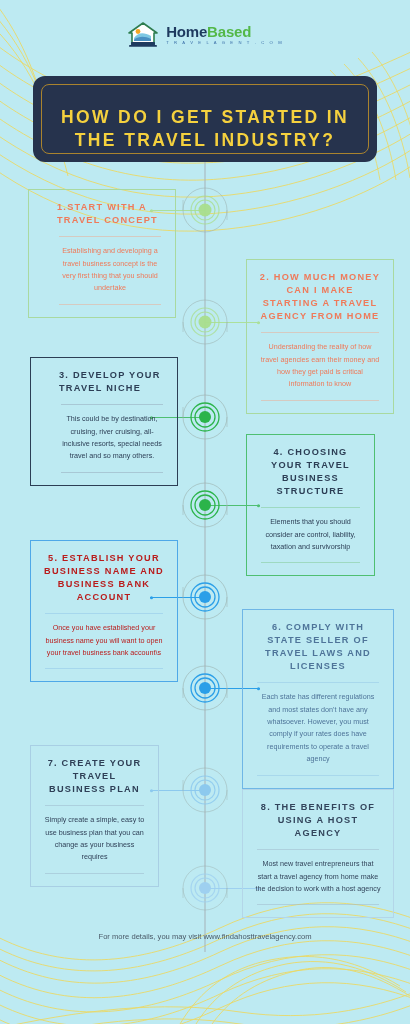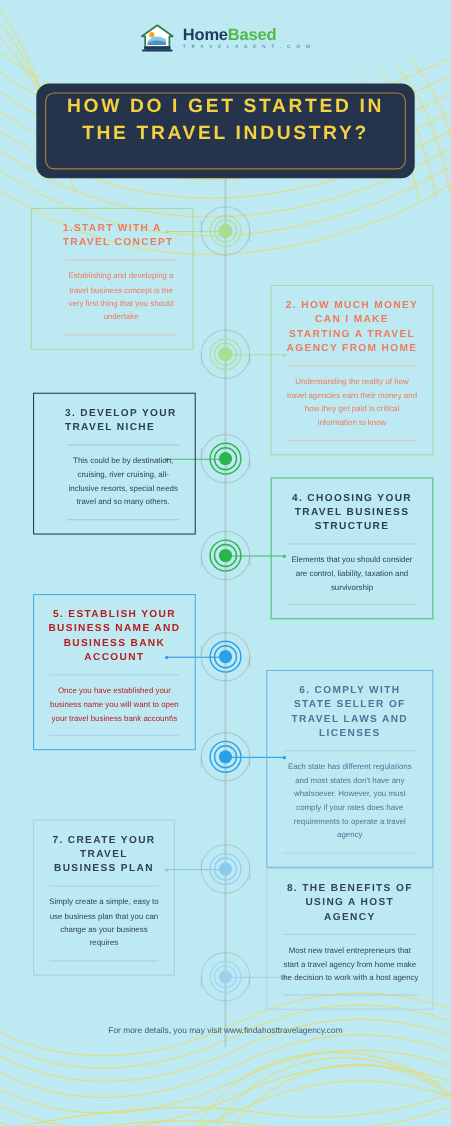--- a/index.html
+++ b/index.html
@@ -65,21 +65,21 @@
     background: #26334d;
     border-radius: 12px;
     z-index: 5;
   }
   .title-inner {
     position: absolute;
     left: 8px; top: 8px; right: 8px; bottom: 8px;
     border: 1px solid #a9832e;
     border-radius: 8px;
     display: flex;
-    align-items: flex-start;
+    align-items: flex-end;
     justify-content: center;
   }
   .title-text {
     color: #f5d13e;
     font-size: 17.5px;
     font-weight: bold;
     letter-spacing: 2.4px;
     line-height: 1.35;
     text-align: center;
     text-transform: uppercase;
@@ -383,21 +383,21 @@
     <div class="card-rule-bottom"></div>
   </div>
 
   <div class="card pal-navy bordered align-left" style="left:30px; top:357px; width:148px;">
     <div class="card-title">3. DEVELOP YOUR TRAVEL NICHE</div>
     <div class="card-rule"></div>
     <div class="card-body align-center">This could be by destination, cruising, river cruising, all-inclusive resorts, special needs travel and so many others.</div>
     <div class="card-rule-bottom"></div>
   </div>
 
-  <div class="card pal-green-b bordered align-center" style="left:246px; top:434px; width:148px;">
+  <div class="card pal-green-b bordered align-center" style="left:246px; top:434px; width:129px;">
     <div class="card-title">4. CHOOSING YOUR TRAVEL BUSINESS STRUCTURE</div>
     <div class="card-rule"></div>
     <div class="card-body">Elements that you should consider are control, liability, taxation and survivorship</div>
     <div class="card-rule-bottom"></div>
   </div>
 
   <div class="card pal-blue bordered align-center" style="left:30px; top:540px; width:148px;">
     <div class="card-title">5. ESTABLISH YOUR BUSINESS NAME AND BUSINESS BANK ACCOUNT</div>
     <div class="card-rule"></div>
     <div class="card-body">Once you have established your business name you will want to open your travel business bank account\s</div>

